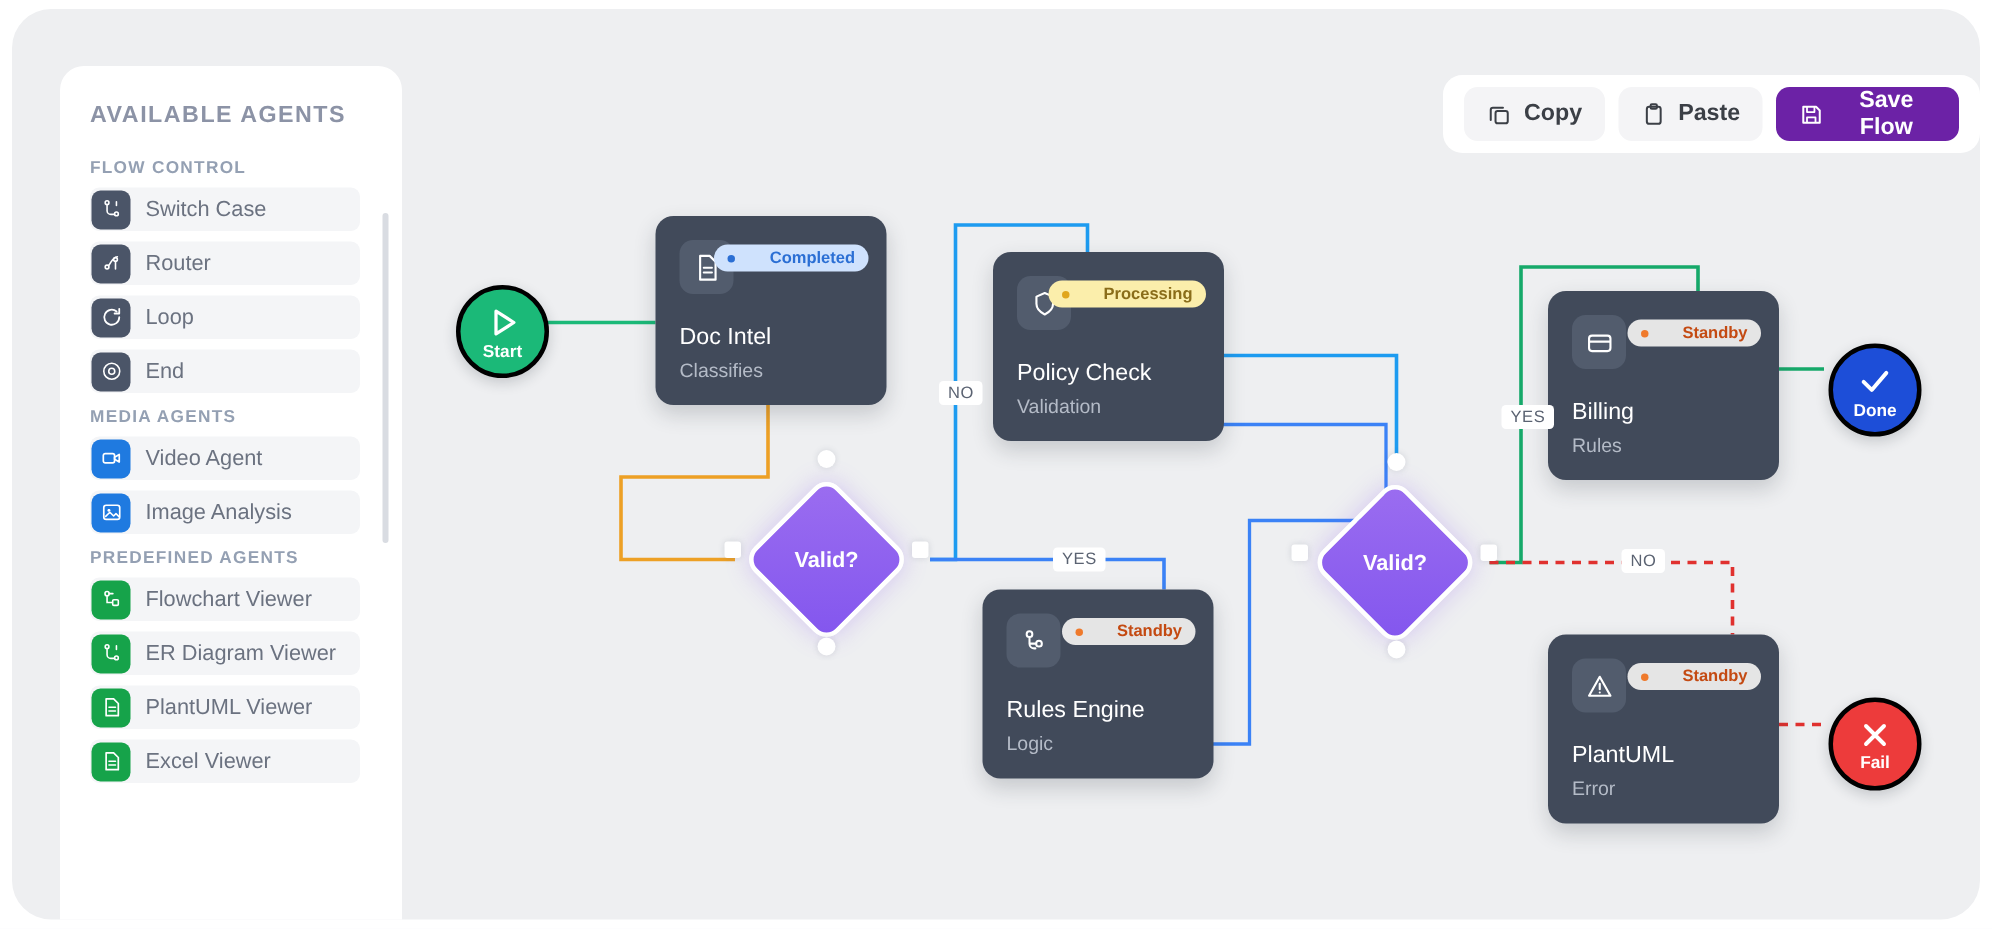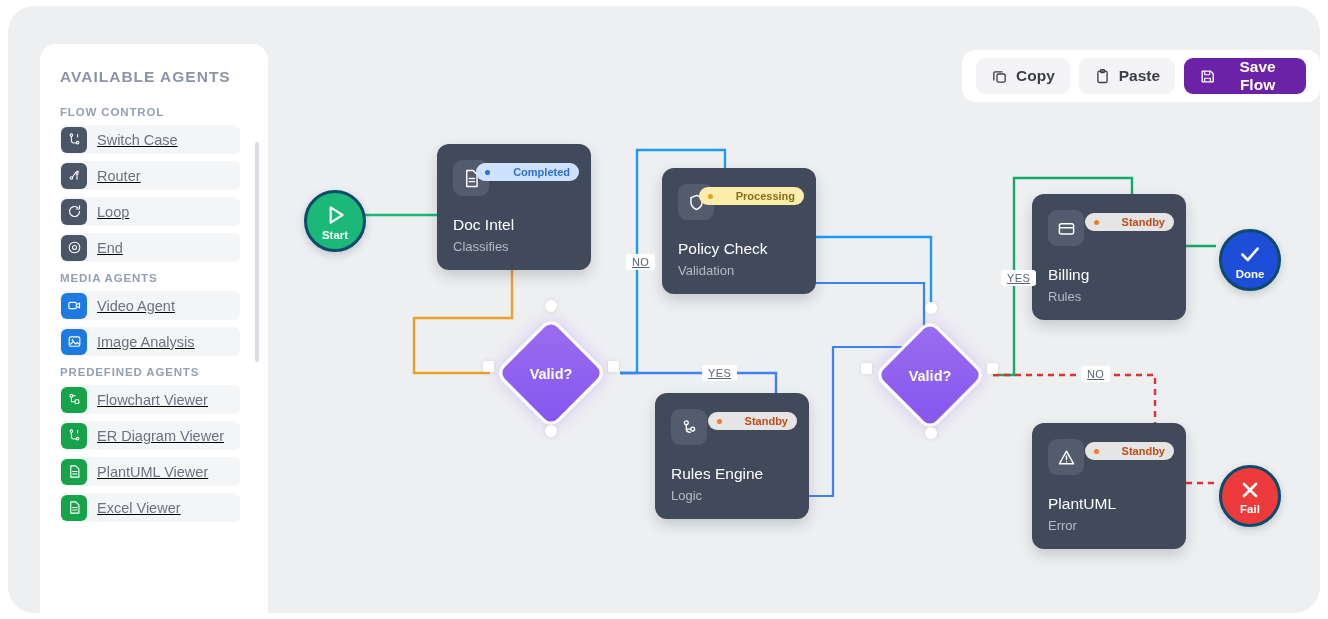--- a/index.html
+++ b/index.html
@@ -59,21 +59,20 @@
     display: flex;
     align-items: center;
     gap: 10px;
     width: 180px;
     height: 29px;
     margin: 0 0 7px 20px;
     background: #f4f5f7;
     border-radius: 6px;
     padding-left: 0;
     cursor: pointer;
-    text-decoration: underline;
   }
   .agent-icon {
     width: 26px; height: 26px;
     min-width: 26px;
     border-radius: 6px;
     display: flex; align-items: center; justify-content: center;
     margin-left: 1px;
   }
   .agent-icon svg { display: block; }
   .agent-label {
@@ -166,21 +165,21 @@
     position: absolute;
     left: 16px; bottom: 16px;
     font-size: 13px; color: #b4bbc7;
   }
 
   
   .terminal {
     position: absolute;
     width: 62px; height: 62px;
     border-radius: 50%;
-    border: 3px solid #0c4a6e;
+    border: 3px solid #000000;
     display: flex; flex-direction: column;
     align-items: center; justify-content: center;
     box-shadow: 0 3px 9px rgba(30,40,50,.20);
   }
   .terminal .tlabel {
     font-size: 11.5px; font-weight: bold; color: #ffffff;
     margin-top: 1px;
   }
   .terminal.start { background: #1bb978; left: 296px; top: 184px; }
   .terminal.done  { background: #1d4ed8; left: 1211px; top: 223px; }
@@ -222,21 +221,20 @@
 
   
   .edge-label {
     position: absolute;
     background: #ffffff;
     border-radius: 3px;
     padding: 2px 6px;
     font-size: 11px;
     color: #5b6372;
     letter-spacing: .4px;
-    text-decoration: underline;
   }
 </style>
 </head>
 <body>
 
 <div id="app">
 <div class="canvas-frame">
 
   <div class="flow">
     <svg class="edges" viewBox="0 0 1312 607">

